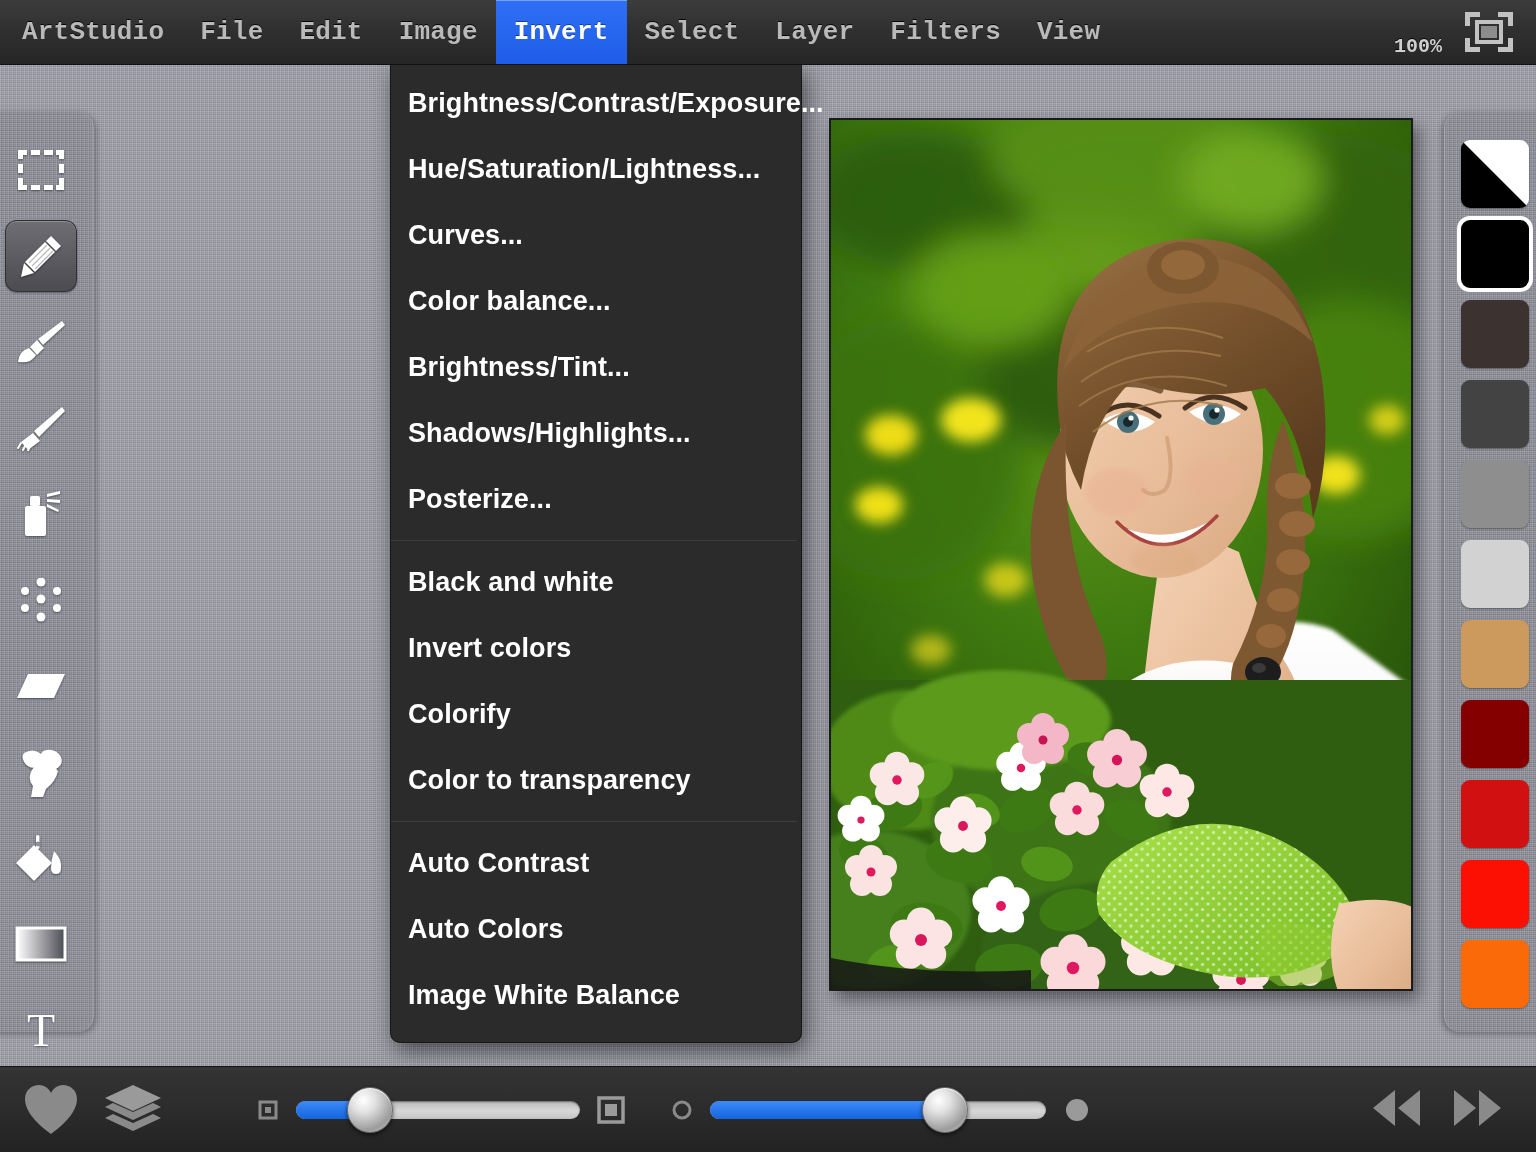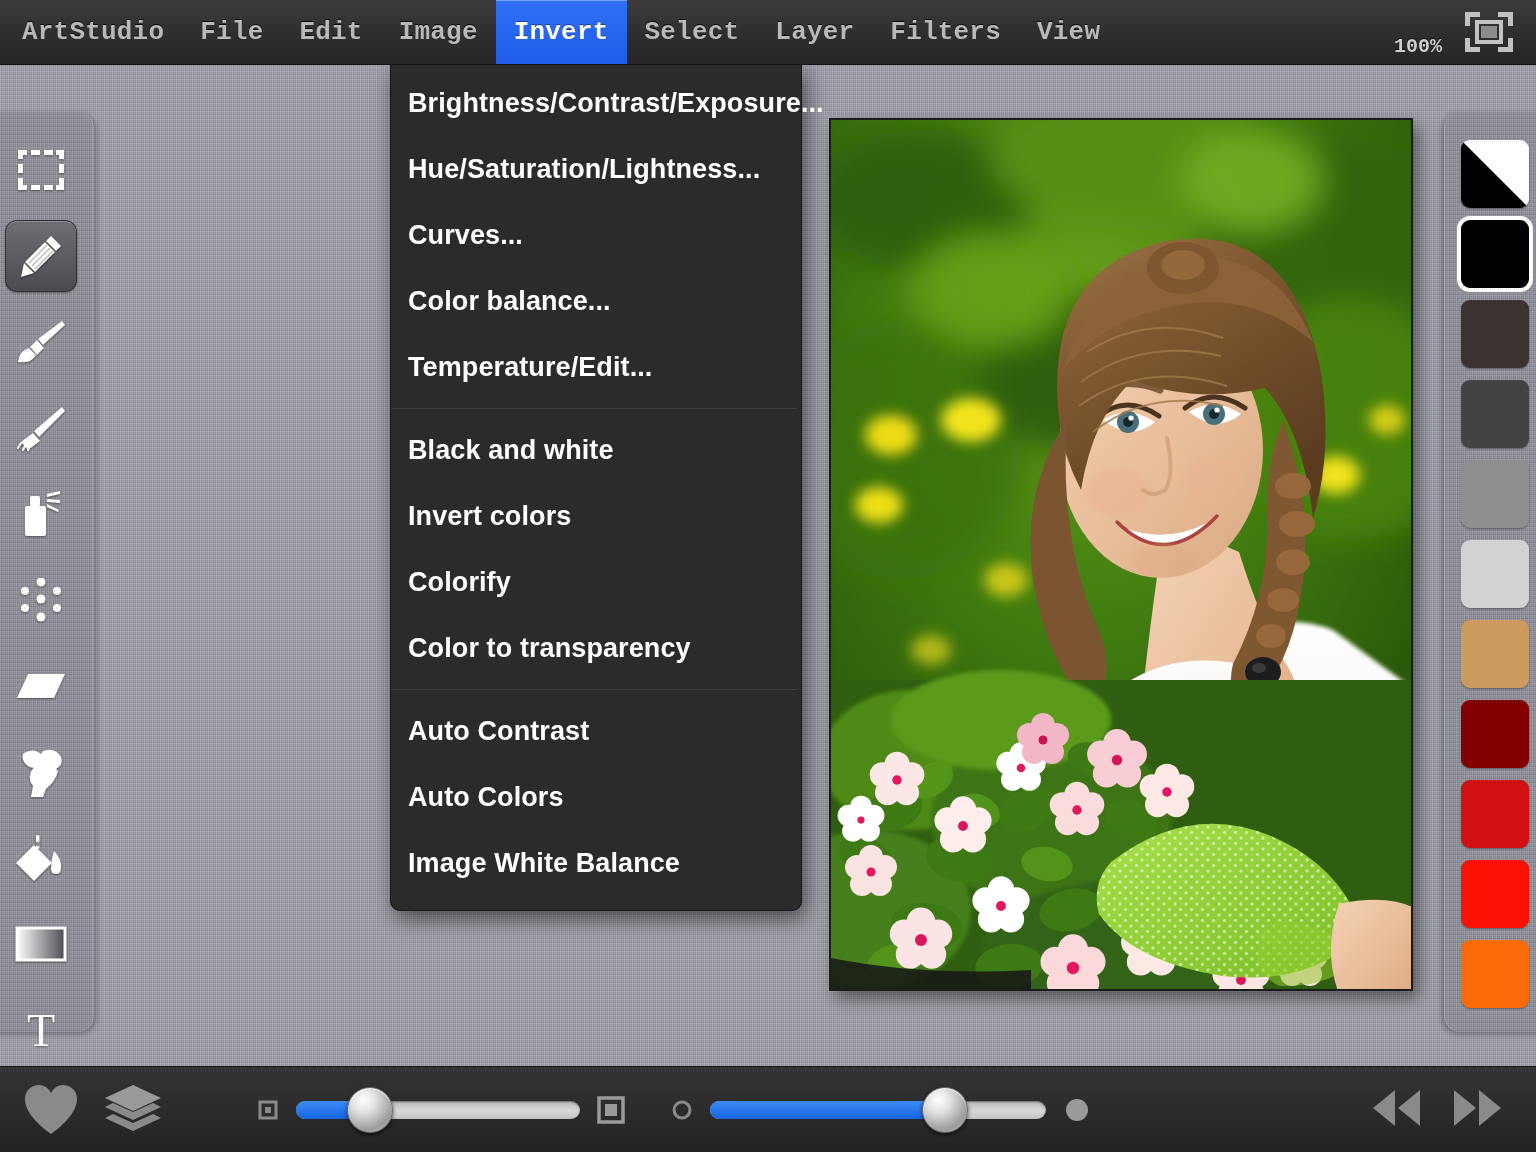--- a/index.html
+++ b/index.html
@@ -686,21 +686,23 @@
         </svg>
       </div>
     </div>
   </div>
 
   <div id="adjust-menu">
     <div class="menu-row">Brightness/Contrast/Exposure...</div>
     <div class="menu-row">Hue/Saturation/Lightness...</div>
     <div class="menu-row">Curves...</div>
     <div class="menu-row">Color balance...</div>
-    <div class="menu-row">Temperature/Edit...</div>
+    <div class="menu-row">Brightness/Tint...</div>
+    <div class="menu-row">Shadows/Highlights...</div>
+    <div class="menu-row">Posterize...</div>
 
     <div class="menu-sep"></div>
 
     <div class="menu-row">Black and white</div>
     <div class="menu-row">Invert colors</div>
     <div class="menu-row">Colorify</div>
     <div class="menu-row">Color to transparency</div>
 
     <div class="menu-sep"></div>
 

